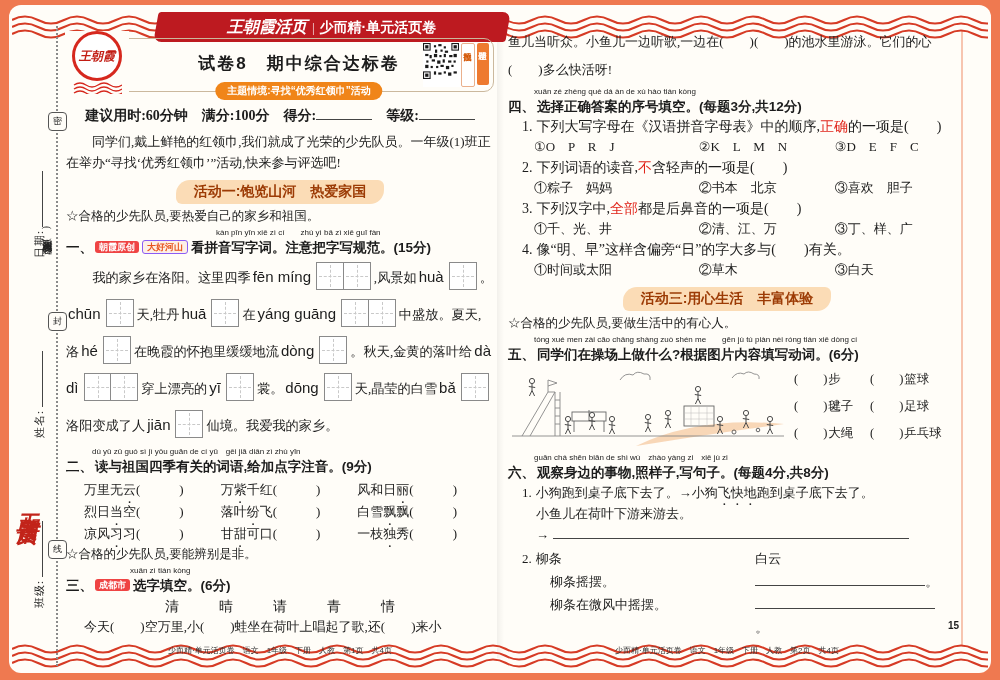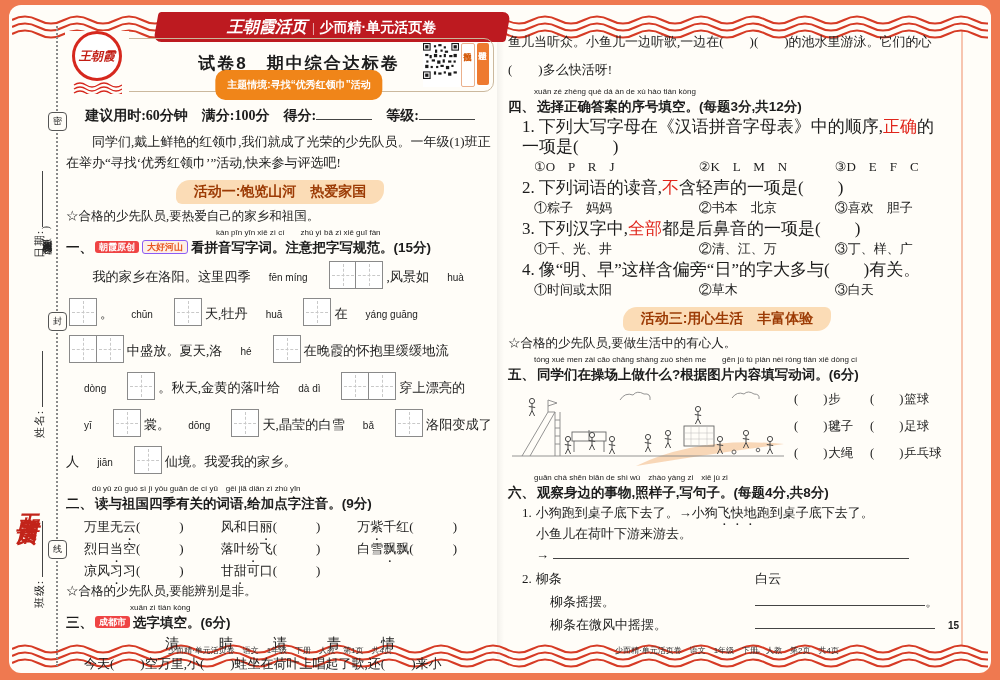--- a/index.html
+++ b/index.html
@@ -49,21 +49,21 @@
   .logo-waves{display:block;margin:1px auto 0;}
   .exam-title{text-align:center;line-height:50px;font-size:17px;font-weight:bold;letter-spacing:2px;
               font-family:"Liberation Sans","DejaVu Sans",sans-serif;}
   .qr-wrap{position:absolute;right:4px;top:4px;display:flex;gap:2px;align-items:flex-start;background:#fff;}
   .qr-strip{writing-mode:vertical-rl;font-size:8.5px;line-height:10px;padding:2px 1px;border-radius:2px;
             font-family:"Liberation Sans",sans-serif;height:38px;}
   .qr-strip.s1{color:#d35400;border:1px solid #eab08c;background:#fff;}
   .qr-strip.s2{color:#fff;background:#ee7a30;}
   .pill{position:absolute;left:50%;bottom:-9px;transform:translateX(-50%);background:#f08519;color:#fff;
         font-size:10px;font-family:"Liberation Sans",sans-serif;font-weight:bold;
-        padding:8px 12px;border-radius:10px;white-space:nowrap;}
+        padding:2px 12px;border-radius:10px;white-space:nowrap;}
   .meta-row{margin-top:15px;text-align:center;font-size:14px;font-weight:bold;}
   .bl{display:inline-block;border-bottom:1px solid #444;height:12px;vertical-align:baseline;}
   .w56{width:56px;} .w170{width:170px;} .w180{width:180px;} .w360{width:356px;}
 
   .intro{margin-top:6px;font-size:13px;line-height:21px;text-indent:2em;}
   .act{width:max-content;margin:7px auto 4px;background:#fbdcb6;color:#9c3b05;font-weight:bold;font-size:14px;
        font-family:"Liberation Sans","DejaVu Sans",sans-serif;padding:3px 18px;border-radius:14px 6px 14px 6px;}
   .note{font-size:12.5px;margin:1px 0 3px;}
 
   .sec{margin-top:3px;}
@@ -72,41 +72,41 @@
   .py4{margin-left:26px;} .py5{margin-left:26px;} .py6{margin-left:26px;}
   .sec-title{font-size:13.5px;font-weight:bold;font-family:"Liberation Sans","DejaVu Sans",sans-serif;line-height:19px;}
   .secnum{margin-right:2px;}
   .badge{font-size:9px;font-family:"Liberation Sans",sans-serif;border-radius:3px;padding:1px 4px;
          margin-right:3px;vertical-align:2px;font-weight:bold;}
   .badge.solid{background:#ef4444;color:#fff;}
   .badge.outline{border:1px solid #8b5cf6;color:#e8531b;background:#fdf0e7;}
 
   
   .para1{font-size:13.2px;line-height:36px;text-indent:2em;margin-top:2px;}
-  .py{font-family:"Liberation Sans","DejaVu Sans",sans-serif;font-size:10px;margin:0 18px;}
+  .py{font-family:"Liberation Sans","DejaVu Sans",sans-serif;font-size:15px;margin:0 2px;}
   .bgrp{display:inline-flex;vertical-align:-8px;margin:0 3px;}
   .tian{display:inline-block;width:26px;height:26px;border:1.2px solid #8a8a8a;position:relative;background:#fff;}
   .tian+.tian{margin-left:-1.2px;}
   .tian::before{content:"";position:absolute;left:2px;right:2px;top:50%;border-top:1px dashed #c9c9c9;}
   .tian::after{content:"";position:absolute;top:2px;bottom:2px;left:50%;border-left:1px dashed #c9c9c9;}
 
   
   .grid2{display:grid;grid-template-columns:1fr 1fr 1fr;font-size:13px;line-height:22px;margin-top:3px;padding-left:18px;}
   .dotchar{position:relative;display:inline-block;}
   .dotchar::after{content:"·";position:absolute;left:50%;transform:translateX(-50%);bottom:-0.62em;
                   font-size:11px;line-height:1;font-weight:bold;color:#222;}
 
   
   .opts3{display:flex;justify-content:center;gap:40px;font-size:14px;line-height:21px;margin-top:1px;}
   .line3{font-size:13px;line-height:20px;padding-left:18px;}
 
   
   .intro2{font-size:13px;line-height:28px;}
   .q4{margin-top:1px;}
-  .stem{font-size:17px;line-height:20px;padding-left:14px;}
+  .stem{font-size:14px;line-height:20px;padding-left:14px;}
   .qnum{margin-right:4px;}
   .red{color:#e0251b;}
   .opts4{display:grid;grid-template-columns:40% 33% 27%;font-size:13px;line-height:20px;padding-left:26px;}
 
   .sec5row{display:flex;gap:6px;align-items:flex-start;margin-top:2px;}
   .illus{flex:0 0 280px;}
   .blanks5{flex:1;display:grid;grid-template-columns:1fr 1fr;font-size:12.5px;line-height:27px;}
   .paren5{margin-right:1px;}
 
   .qline{font-size:13px;line-height:21px;padding-left:14px;}
@@ -264,27 +264,28 @@
         </span><span class="cn">洛阳变成了人</span><span class="py">jiān</span><span class="bgrp">
           <span class="tian"></span>
         </span><span class="cn">仙境。我爱我的家乡。</span></div>
   </div>
 
   <div class="sec">
     <div class="pyline py2">dú yǔ zǔ guó sì jì yǒu guān de cí yǔ　gěi jiā diǎn zì zhù yīn</div>
     <div class="sec-title"><span class="secnum">二、</span><span>读与祖国四季有关的词语,给加点字注音。(9分)</span></div>
     <div class="grid2">
         <span class="cell2"><span>万</span><span>里</span><span>无</span><span class="dotchar">云</span><span class="paren">(　　　)</span></span>
+        <span class="cell2"><span>万</span><span class="dotchar">紫</span><span>千</span><span>红</span><span class="paren">(　　　)</span></span>
         <span class="cell2"><span>风</span><span>和</span><span>日</span><span class="dotchar">丽</span><span class="paren">(　　　)</span></span>
-        <span class="cell2"><span>万</span><span class="dotchar">紫</span><span>千</span><span>红</span><span class="paren">(　　　)</span></span>
         <span class="cell2"><span>烈</span><span>日</span><span class="dotchar">当</span><span>空</span><span class="paren">(　　　)</span></span>
         <span class="cell2"><span>落</span><span>叶</span><span class="dotchar">纷</span><span>飞</span><span class="paren">(　　　)</span></span>
         <span class="cell2"><span>白</span><span>雪</span><span class="dotchar">飘</span><span>飘</span><span class="paren">(　　　)</span></span>
         <span class="cell2"><span>凉</span><span>风</span><span class="dotchar">习</span><span>习</span><span class="paren">(　　　)</span></span>
         <span class="cell2"><span>甘</span><span class="dotchar">甜</span><span>可</span><span>口</span><span class="paren">(　　　)</span></span>
+        <span class="cell2"><span>一</span><span>枝</span><span class="dotchar">独</span><span>秀</span><span class="paren">(　　　)</span></span>
       </div>
   </div>
 
   <div class="note">☆合格的少先队员,要能辨别是非。</div>
 
   <div class="sec">
     <div class="pyline py3">xuǎn zì tián kòng</div>
     <div class="sec-title">
       <span class="secnum">三、</span><span class="badge solid">成都市</span><span>选字填空。(6分)</span>
     </div>

